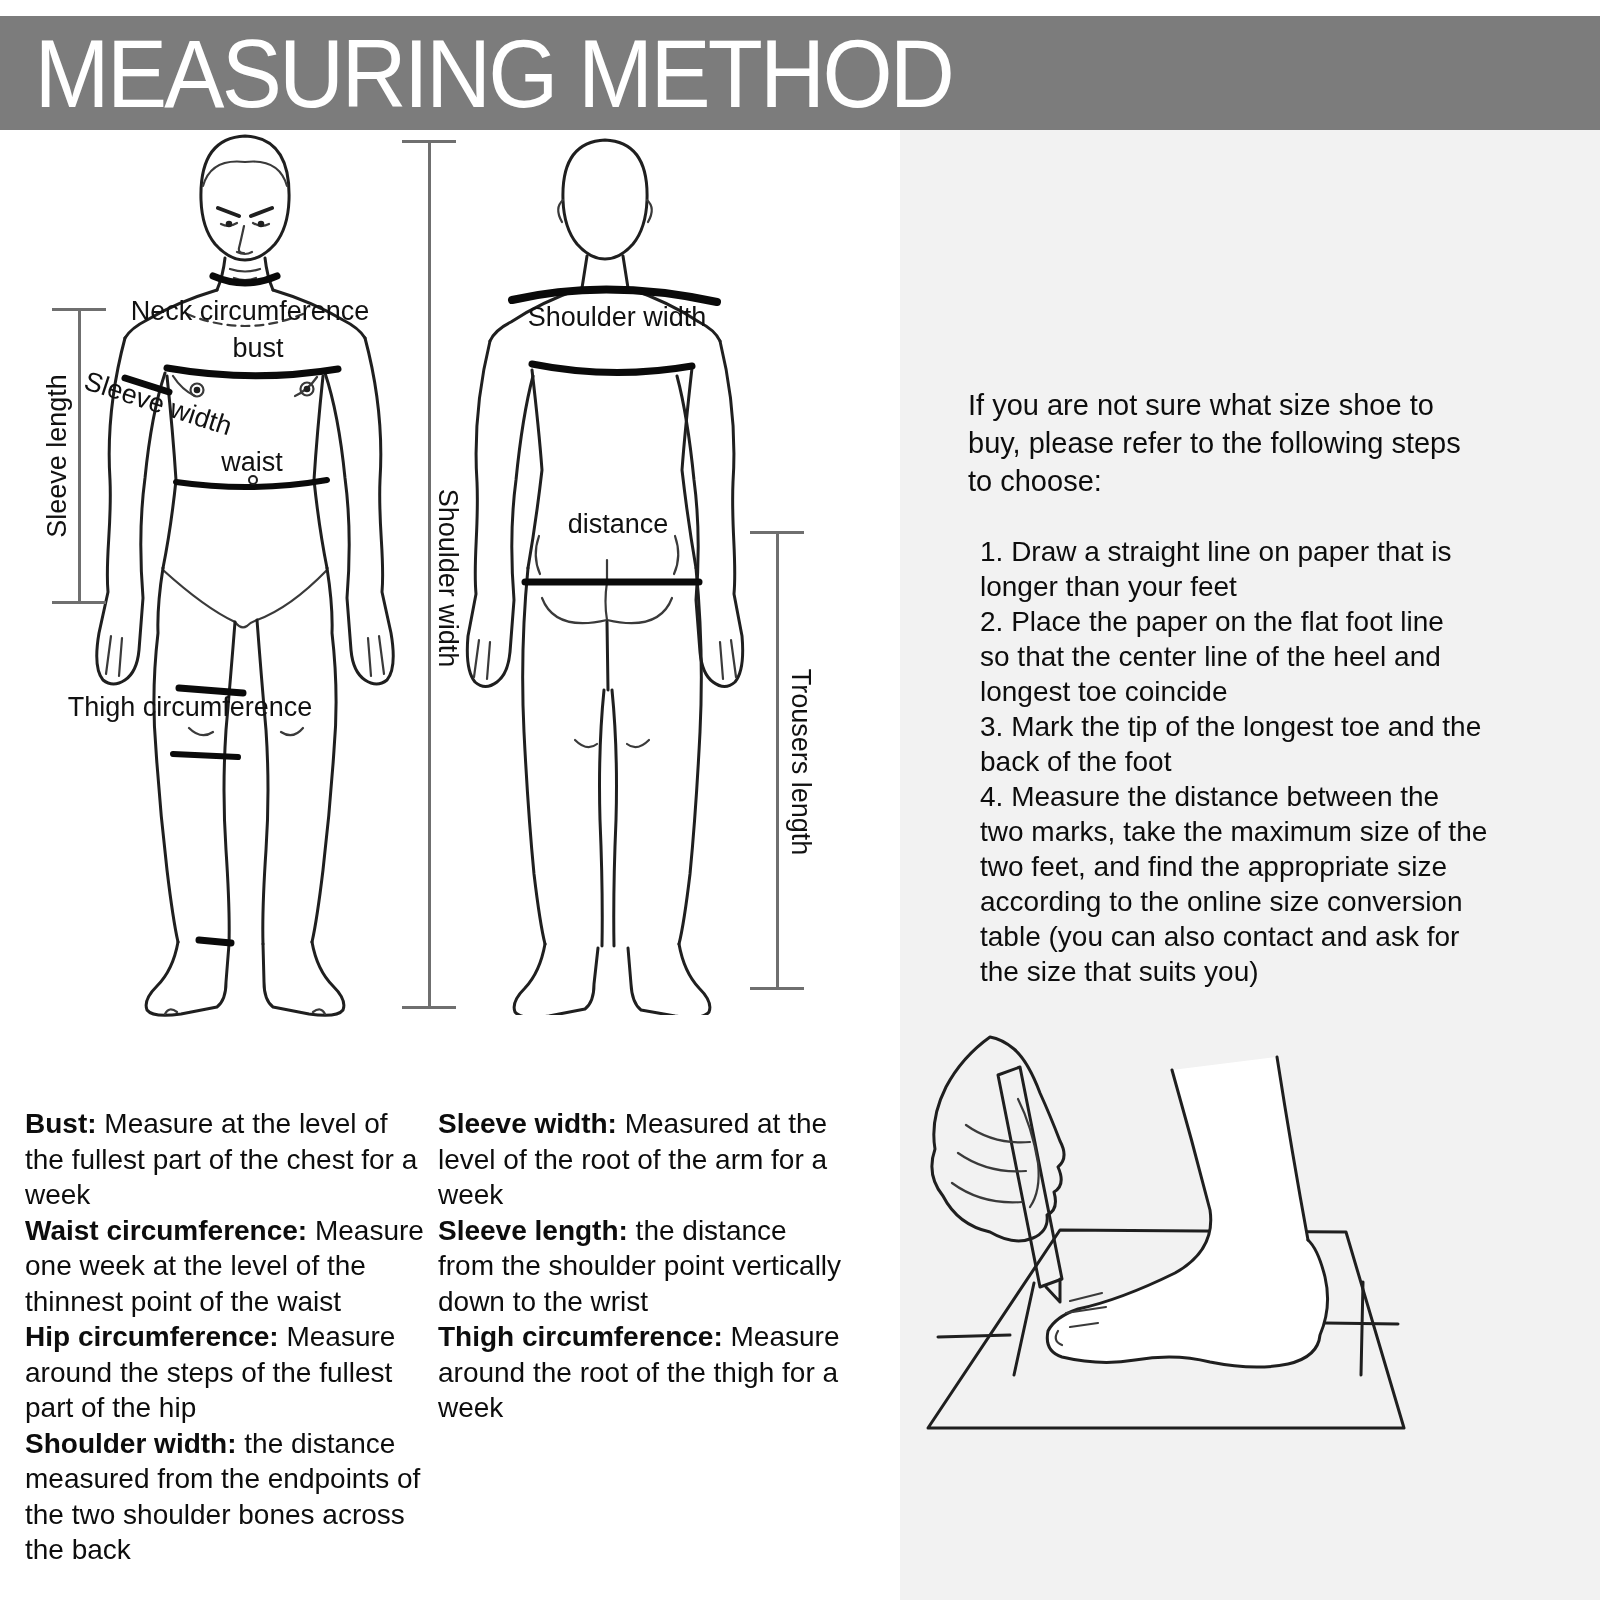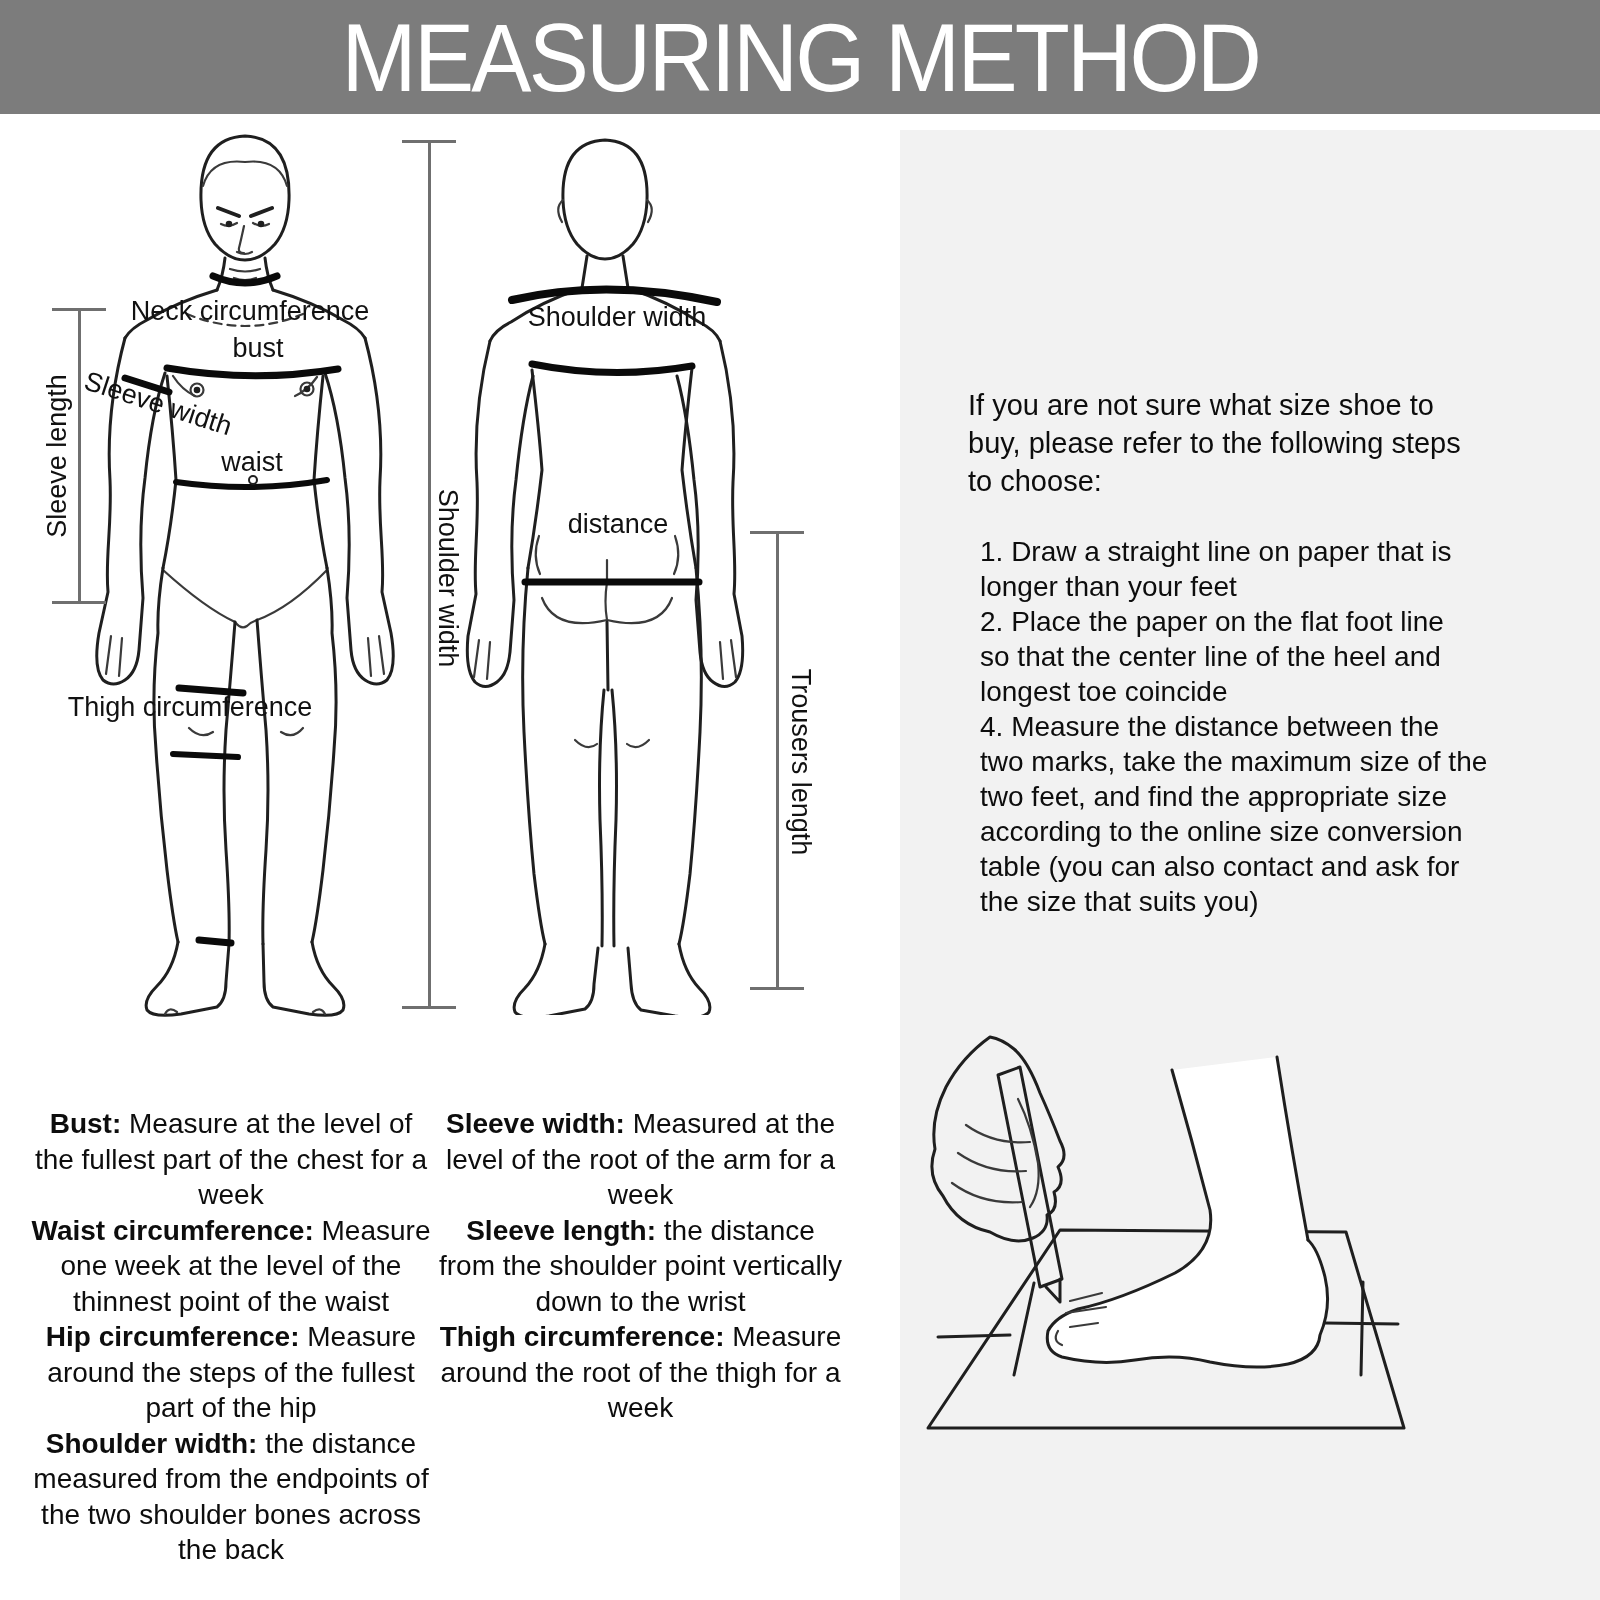--- a/index.html
+++ b/index.html
@@ -1,32 +1,32 @@
 <!DOCTYPE html>
 <html><head>
 <meta charset="utf-8">
 <style>
   html,body{margin:0;padding:0;background:#ffffff;}
   .page{position:relative;width:1600px;height:1600px;background:#ffffff;overflow:hidden;
         font-family:"Liberation Sans","DejaVu Sans",sans-serif;color:#0d0d0d;}
   
-  .banner{position:absolute;left:0;top:0;width:1600px;height:114px;background:#7c7c7c;
-          display:flex;align-items:center;justify-content:center;}
+  .banner{position:absolute;left:0;top:16px;width:1600px;height:114px;background:#7c7c7c;
+          display:flex;align-items:center;}
   .banner-title{color:#ffffff;font-size:97px;font-weight:400;letter-spacing:-3px;
                 transform:scaleX(0.93);white-space:nowrap;line-height:1;}
   
   .panel{position:absolute;left:900px;top:130px;width:700px;height:1470px;background:#f2f2f2;}
   .panel-title{position:absolute;left:36px;top:160px;font-size:48px;font-weight:700;letter-spacing:-1px;}
   .panel-intro{position:absolute;left:68px;top:256px;width:540px;font-size:29px;font-weight:400;
                line-height:38px;white-space:pre-line;}
   .steps{position:absolute;left:80px;top:404px;width:545px;}
   .step{margin:0;font-size:28px;line-height:35px;white-space:pre-line;}
   
   .apparel-title{position:absolute;left:28px;top:1036px;font-size:48px;font-weight:700;letter-spacing:-1px;}
-  .defcol{position:absolute;top:1106px;text-align:center;}
+  .defcol{position:absolute;top:1106px;}
   .defcol.c1{left:25px;width:412px;}
   .defcol.c2{left:438px;width:405px;}
   .def{margin:0;font-size:28px;line-height:35.5px;white-space:pre-line;}
   .def b{font-weight:700;}
   
   .fig-label{position:absolute;font-size:27px;color:#111;white-space:nowrap;
              transform:translate(-50%,-50%);}
   
   .vline{position:absolute;width:3px;background:#6f6f6f;}
   .vcap{position:absolute;height:3px;width:54px;background:#6f6f6f;}
@@ -47,20 +47,22 @@
   <div class="panel">
     <div class="panel-intro">If you are not sure what size shoe to
 buy, please refer to the following steps
 to choose:</div>
     <div class="steps">
       <p class="step">1. Draw a straight line on paper that is
 longer than your feet</p>
       <p class="step">2. Place the paper on the flat foot line
 so that the center line of the heel and
 longest toe coincide</p>
+      <p class="step">3. Mark the tip of the longest toe and the
+back of the foot</p>
       <p class="step">4. Measure the distance between the
 two marks, take the maximum size of the
 two feet, and find the appropriate size
 according to the online size conversion
 table (you can also contact and ask for
 the size that suits you)</p>
     </div>
   </div>
 
   <svg style="left:920px;top:1035px;" width="680" height="450" viewBox="0 0 680 450">

